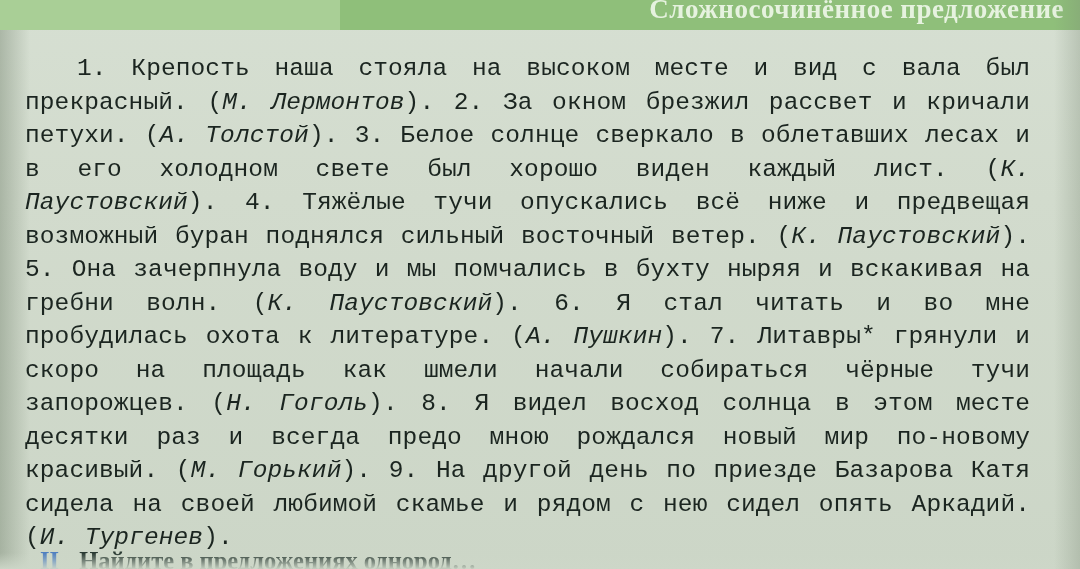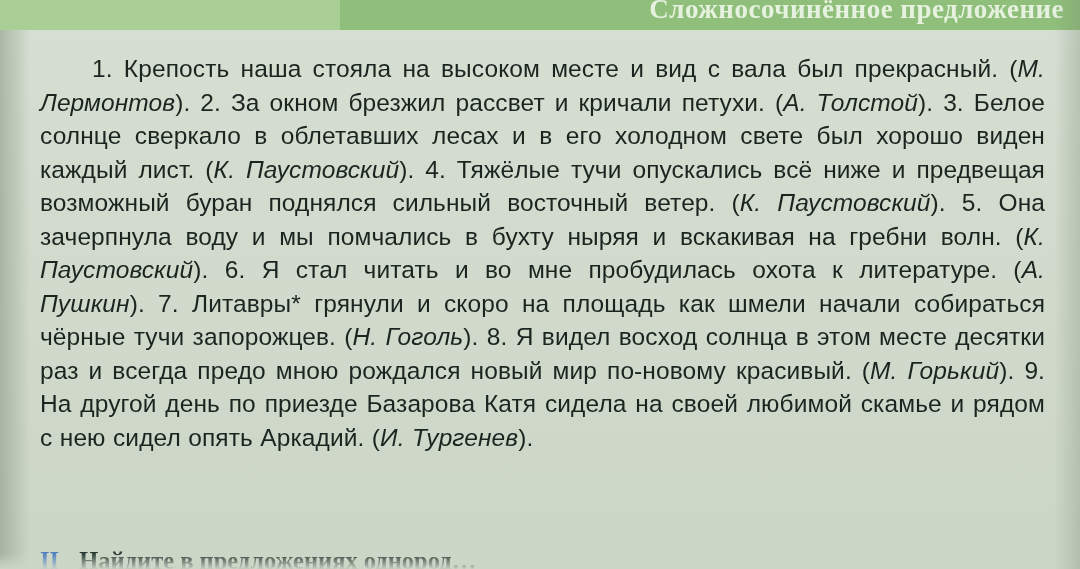--- a/index.html
+++ b/index.html
@@ -61,24 +61,24 @@
     font-size: 27px;
     font-weight: bold;
     letter-spacing: 0.5px;
     color: #e6f2df;
     white-space: nowrap;
   }
 
   
   .text-block {
     position: absolute;
-    left: 40px;
+    left: 25px;
     top: 52px;
     width: 1005px;
-    font-family: Liberation Sans, sans-serif;
+    font-family: Liberation Mono, monospace;
     font-size: 24.5px;
     line-height: 33.5px;
     color: #1b2520;
     text-align: justify;
     text-justify: inter-word;
     text-indent: 52px;
     letter-spacing: 0.1px;
     word-spacing: 0.5px;
   }
   .text-block i, .text-block .src {

